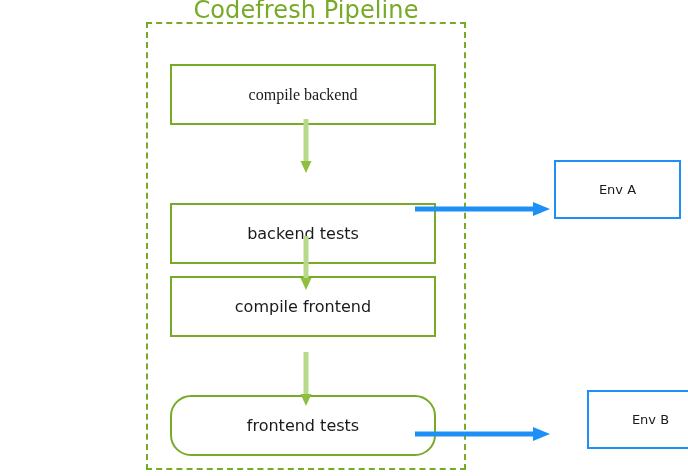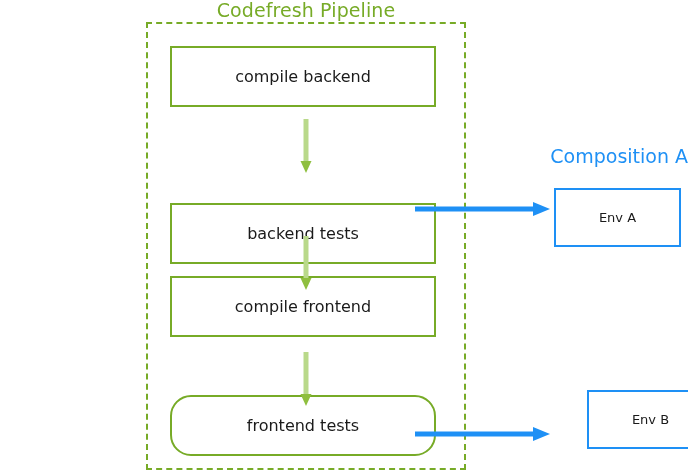--- a/index.html
+++ b/index.html
@@ -22,21 +22,21 @@
     height: 476px;
   }
 
   
   .pipeline-title {
     position: absolute;
     left: 146px;
     top: -1px;
     width: 320px;
     text-align: center;
-    font-size: 19px;
+    font-size: 24px;
     line-height: 22px;
     color: #77ab27;
     white-space: nowrap;
     letter-spacing: 0.1px;
   }
 
   .pipeline-box {
     position: absolute;
     left: 146px;
     top: 22px;
@@ -56,21 +56,21 @@
     box-sizing: border-box;
     border: 2px solid #77ab27;
     background: #ffffff;
     display: flex;
     align-items: center;
     justify-content: center;
     font-size: 16px;
     color: #1a1a1a;
     white-space: nowrap;
   }
-  .stage-1 { top: 46px; }
+  .stage-1 { top: 64px; font-family: Liberation Serif, serif; }
   .stage-2 { top: 175px; margin-top: 28px; }
   .stage-3 { top: 276px; }
   .stage-4 { top: 395px; border-radius: 21px; }
 
   
   .vconn {
     position: absolute;
     left: 299px;
     width: 14px;
     height: 55px;
@@ -113,21 +113,21 @@
     box-sizing: border-box;
     border: 2px solid #1e90f5;
     background: #ffffff;
     display: flex;
     align-items: center;
     justify-content: center;
     font-size: 13px;
     color: #1a1a1a;
     white-space: nowrap;
   }
-  .env-a { top: 188px; text-align: right; }
+  .env-a { top: 160px; text-align: right; }
   .env-b { top: 390px; margin-left: 33px; }
 </style>
 </head>
 <body>
 
 <div id="canvas">
 
   <div class="pipeline-title">Codefresh Pipeline</div>
 
   <div class="pipeline-box"></div>
@@ -176,21 +176,20 @@
     </svg>
   </div>
 
   <div class="harrow harrow-2">
     <svg width="136" height="18" viewBox="0 0 136 18" xmlns="http://www.w3.org/2000/svg">
       <line x1="0" y1="9" x2="122" y2="9" stroke="#1e90f5" stroke-width="5"></line>
       <polygon points="135,9 118,2 118,16" fill="#1e90f5"></polygon>
     </svg>
   </div>
 
-  <div class="comp-title comp-title-a">Composition A</div>
 
   <div class="env env-a">
     <span>Env A</span>
   </div>
 
 
   <div class="env env-b">
     <span>Env B</span>
   </div>
 

